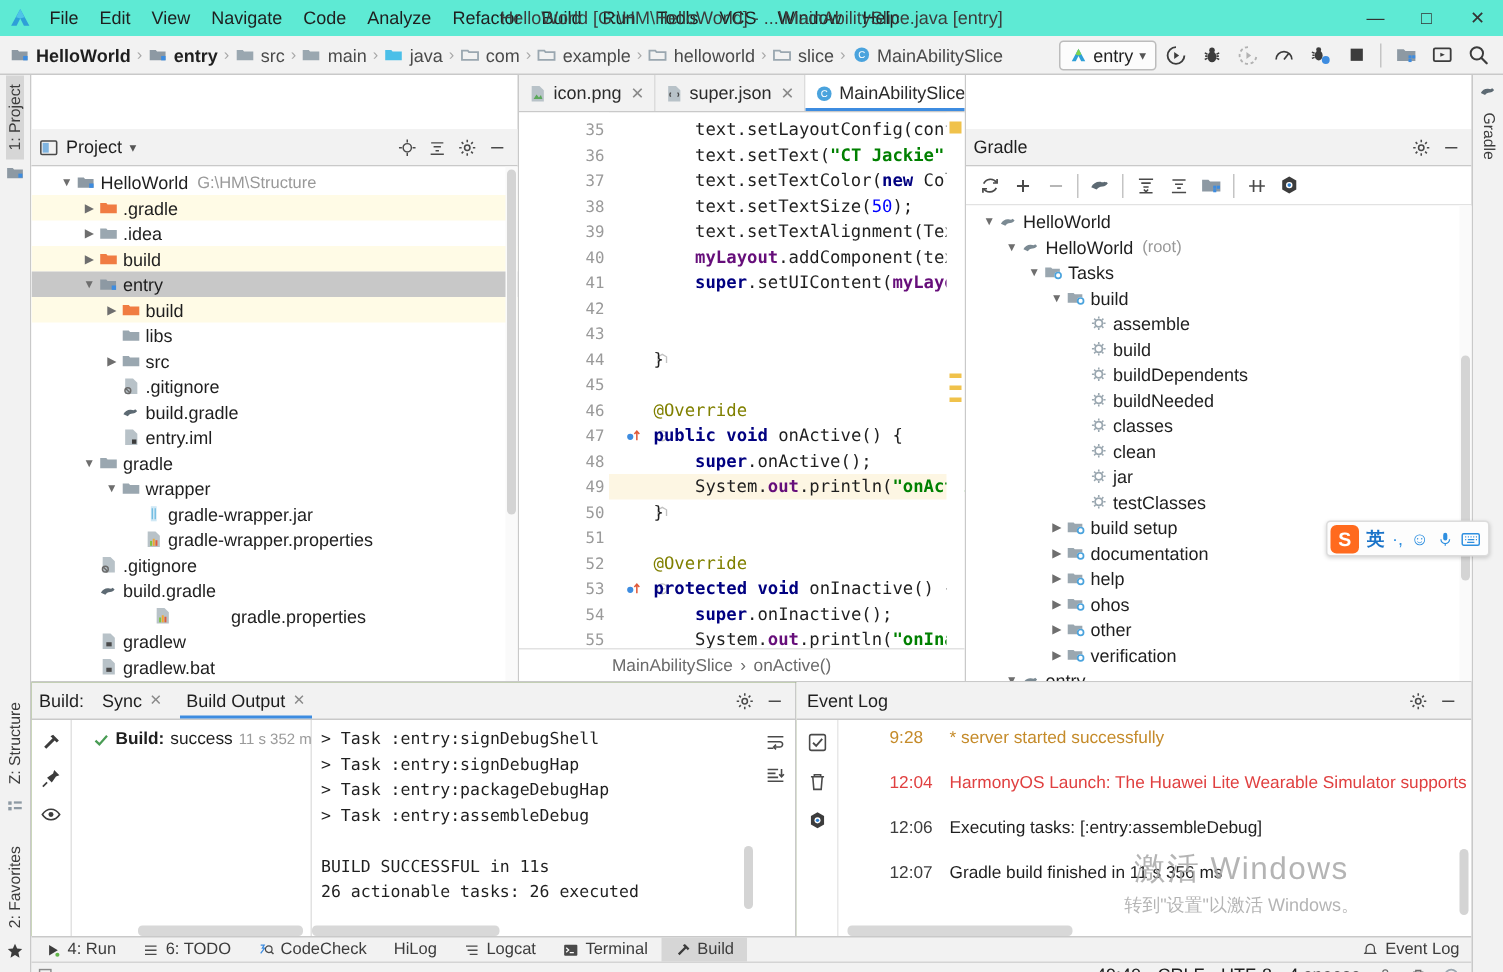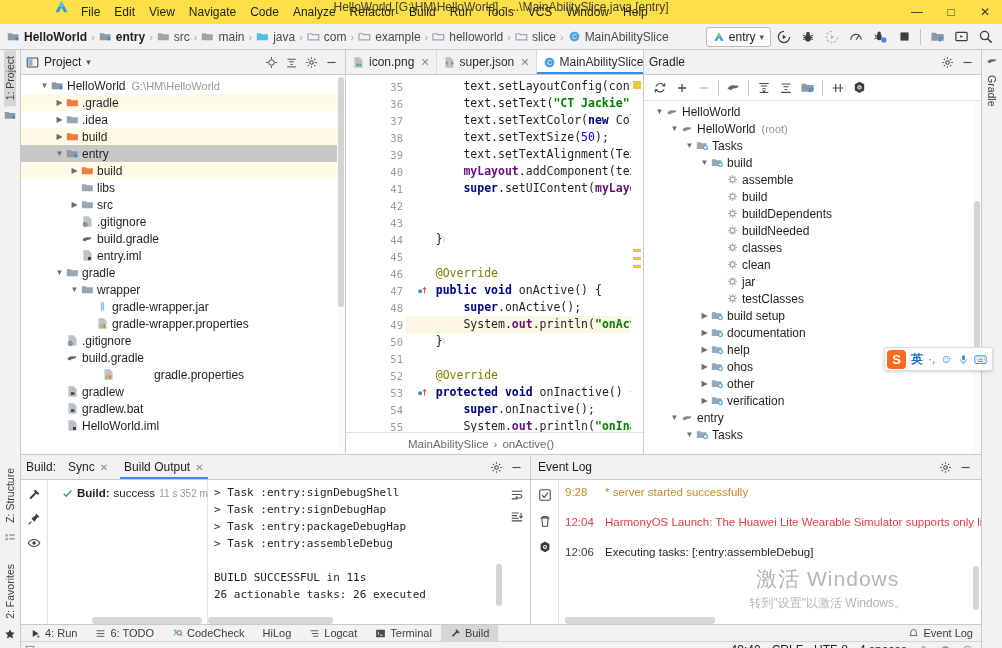--- a/index.html
+++ b/index.html
@@ -9,21 +9,21 @@
     font-family:"Liberation Sans", sans-serif;
     font-size:12px;
     color:#1f1f1f;
     background:#f2f2f2;
     overflow:hidden;
     position:relative;
   }
   .ide { width:1002px; height:648px; display:flex; flex-direction:column; background:#f2f2f2; }
 
   
-  .menubar { height:24px; display:flex; align-items:flex-start; background:#fde047; position:relative; flex:none;padding-left:48px; }
+  .menubar { height:24px; display:flex; align-items:center; background:#5eead4; position:relative; flex:none; }
   .logo { width:26px; display:flex; align-items:center; justify-content:center; }
   .menu-item { padding:0 7px; height:24px; line-height:24px; font-size:12px; color:#1f1f1f; white-space:nowrap; }
   .win-title { position:absolute; left:0; right:0; text-align:center; font-size:12px; color:#3c3c3c; pointer-events:none; }
   .win-buttons { margin-left:auto; display:flex; height:24px; z-index:2; }
   .win-btn { width:34px; display:flex; align-items:center; justify-content:center; font-size:12px; color:#333; }
 
   
   .navbar { height:26px; display:flex; align-items:center; background:#f2f2f2; border-bottom:1px solid #c9c9c9; flex:none; padding-left:4px; }
   .crumb { display:flex; align-items:center; gap:4px; padding:0 3px; height:22px; font-size:12px; color:#4a4a4a; white-space:nowrap; }
   .crumb.bold { font-weight:bold; color:#1f1f1f; }
@@ -40,21 +40,21 @@
   .vtab { writing-mode:vertical-rl; font-size:10.5px; color:#3c3c3c; padding:6px 0 6px 0; display:flex; align-items:center; gap:4px; white-space:nowrap; }
   .vtab.active { background:#d6d6d6; }
   .vtab.rot180 { writing-mode:vertical-rl; transform:rotate(180deg); }
   .rail-spacer { flex:1; }
 
   .center { flex:1; display:flex; flex-direction:column; min-width:0; }
 
   
   .upper { display:flex; height:404px; flex:none; min-height:0; }
 
-  .panel-head { height:25px; display:flex; align-items:center; background:#f2f2f2; border-bottom:1px solid #c9c9c9; padding:0 5px; flex:none; }
+  .panel-head { height:25px; display:flex; align-items:center; background:#f2f2f2; border-bottom:1px solid #c9c9c9; padding:0 5px; flex:none;margin-top:36px; }
   .panel-title { font-size:12px; color:#1f1f1f; display:flex; align-items:center; gap:5px; }
   .panel-actions { margin-left:auto; display:flex; align-items:center; gap:2px; }
   .pbtn { width:18px; height:18px; display:flex; align-items:center; justify-content:center; border-radius:3px; color:#4a4a4a; }
 
   .project-pane { width:325px; background:#fff; display:flex; flex-direction:column; border-right:1px solid #c9c9c9; flex:none; }
   .tree { flex:1; overflow:hidden; background:#fff; padding-top:2px; position:relative; }
   .trow { height:17px; display:flex; align-items:center; font-size:12px; color:#1f1f1f; white-space:nowrap; padding-right:4px; }
   .trow.hl-yellow { background:#fffbe6; }
   .trow.hl-gray { background:#c8c8c8; }
   .arrow { width:11px; flex:none; display:flex; align-items:center; justify-content:center; font-size:8px; color:#6e6e6e; }
@@ -107,21 +107,21 @@
   .build-console { flex:1; padding:4px 6px 0 6px; font-family:"DejaVu Sans Mono", monospace; font-size:11px; color:#1f1f1f; overflow:hidden; position:relative; background:#fff; }
   .bc-line { height:17px; line-height:17px; white-space:pre; }
   .build-side { width:26px; flex:none; display:flex; flex-direction:column; align-items:center; gap:4px; padding-top:6px; background:#fff; }
 
   .event-pane { flex:1; display:flex; flex-direction:column; background:#fff; min-width:0; }
   .event-head { height:25px; display:flex; align-items:center; background:#f2f2f2; border-bottom:1px solid #c9c9c9; padding:0 7px; flex:none; }
   .event-body { flex:1; display:flex; min-height:0; }
   .event-rail { width:28px; flex:none; display:flex; flex-direction:column; align-items:center; gap:12px; padding-top:8px; border-right:1px solid #e8e8e8; }
   .event-list { flex:1; padding:4px 0 0 6px; overflow:hidden; position:relative; }
   .ev { display:flex; gap:8px; font-size:11.5px; height:30px; align-items:flex-start; padding-top:2px; white-space:nowrap; }
-  .ev-time { color:#3c3c3c; min-width:32px; }
+  .ev-time { color:#3c3c3c; min-width:32px;margin-left:28px; }
   .ev-info { color:#1f1f1f; }
   .ev-warn { color:#c58b2a; }
   .ev-err { color:#e04040; }
 
   
   .statusbar { height:17px; display:flex; align-items:center; background:#f2f2f2; border-top:1px solid #c9c9c9; font-size:11px; color:#3c3c3c; flex:none; }
   .toolbtn { display:flex; align-items:center; gap:4px; padding:0 9px; height:17px; white-space:nowrap; }
   .toolbtn.active { background:#d6d6d6; }
   .status-right { margin-left:auto; display:flex; align-items:center; gap:11px; padding-right:8px; }
   .botbar { height:17px; display:flex; align-items:center; background:#f2f2f2; border-top:1px solid #d4d4d4; padding-left:4px; flex:none; }
@@ -418,21 +418,21 @@
             </div>
           <div class="trow" style="padding-left: 18px;">
                 <span class="arrow">▼</span>
                 <span class="ticon">
                   <svg width="13" height="13" viewBox="0 0 16 16">
                     <path d="M1 4 H6 L7 5.3 H14 V12.6 H1 Z" fill="#8d99a3"></path>
                     <rect x="10.4" y="9" width="3.6" height="3.6" fill="#3d8ce0"></rect>
                   </svg>
                 </span>
                 <span class="tlabel">HelloWorld</span>
-                <span class="tsub">G:\HM\HelloWorld</span>
+                <span class="tsub">G:\HM\Structure</span>
               </div>
               <div class="trow hl-yellow" style="padding-left: 33px;">
                 <span class="arrow">▶</span>
                 <span class="ticon">
                   <svg width="13" height="13" viewBox="0 0 16 16">
                     <path d="M1 4 H6 L7 5.3 H14.6 V12.6 H1 Z" fill="#f07c42"></path>
                   </svg>
                 </span>
                 <span class="tlabel">.gradle</span>
               </div>
@@ -1173,20 +1173,24 @@
                   <span class="ev-warn">* server started successfully</span>
                 </div>
                 <div class="ev">
                   <span class="ev-time ev-err">12:04</span>
                   <span class="ev-err">HarmonyOS Launch: The Huawei Lite Wearable Simulator supports only liteWearable proj</span>
                 </div>
                 <div class="ev">
                   <span class="ev-time ">12:06</span>
                   <span class="ev-info">Executing tasks: [:entry:assembleDebug]</span>
                 </div>
+                <div class="ev">
+                  <span class="ev-time ">12:07</span>
+                  <span class="ev-info">Gradle build finished in 11 s 356 ms</span>
+                </div>
               </div>
           </div>
         </div>
 
       </div>
 
       <div class="statusbar">
         <div id="tool-buttons" style="display:flex;align-items:center">
             <div class="toolbtn">
               <span style="display: flex;">

